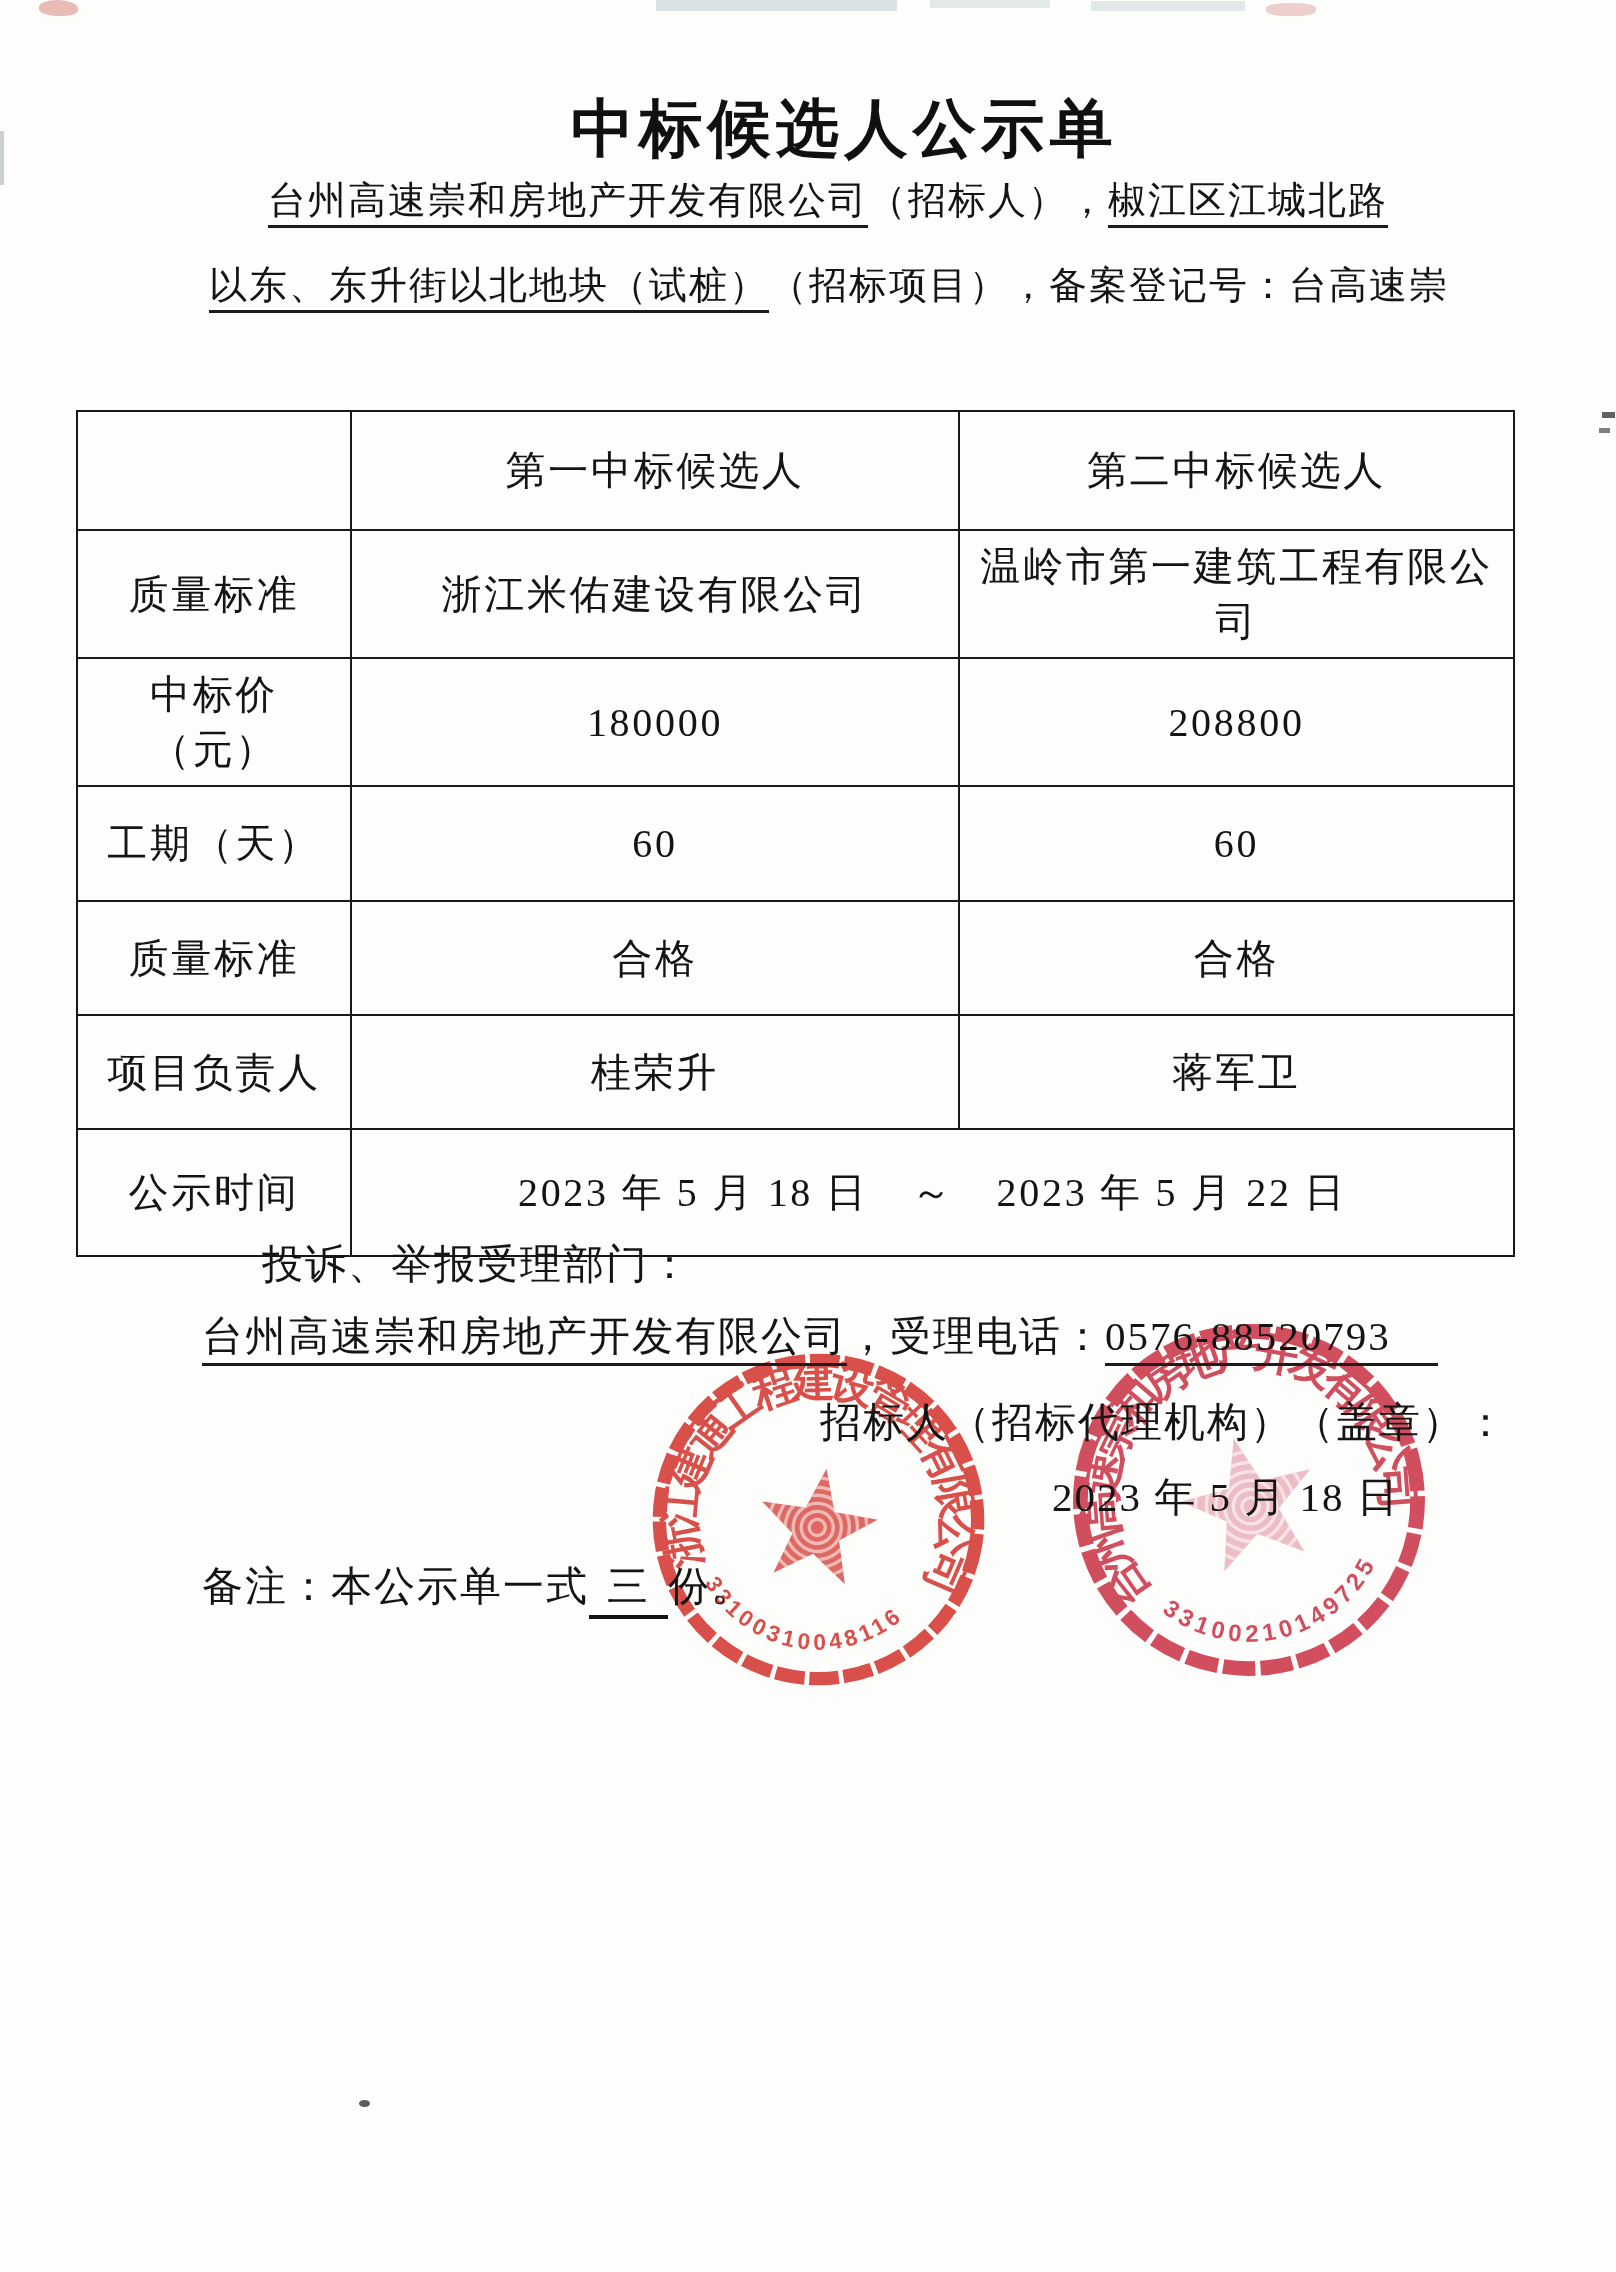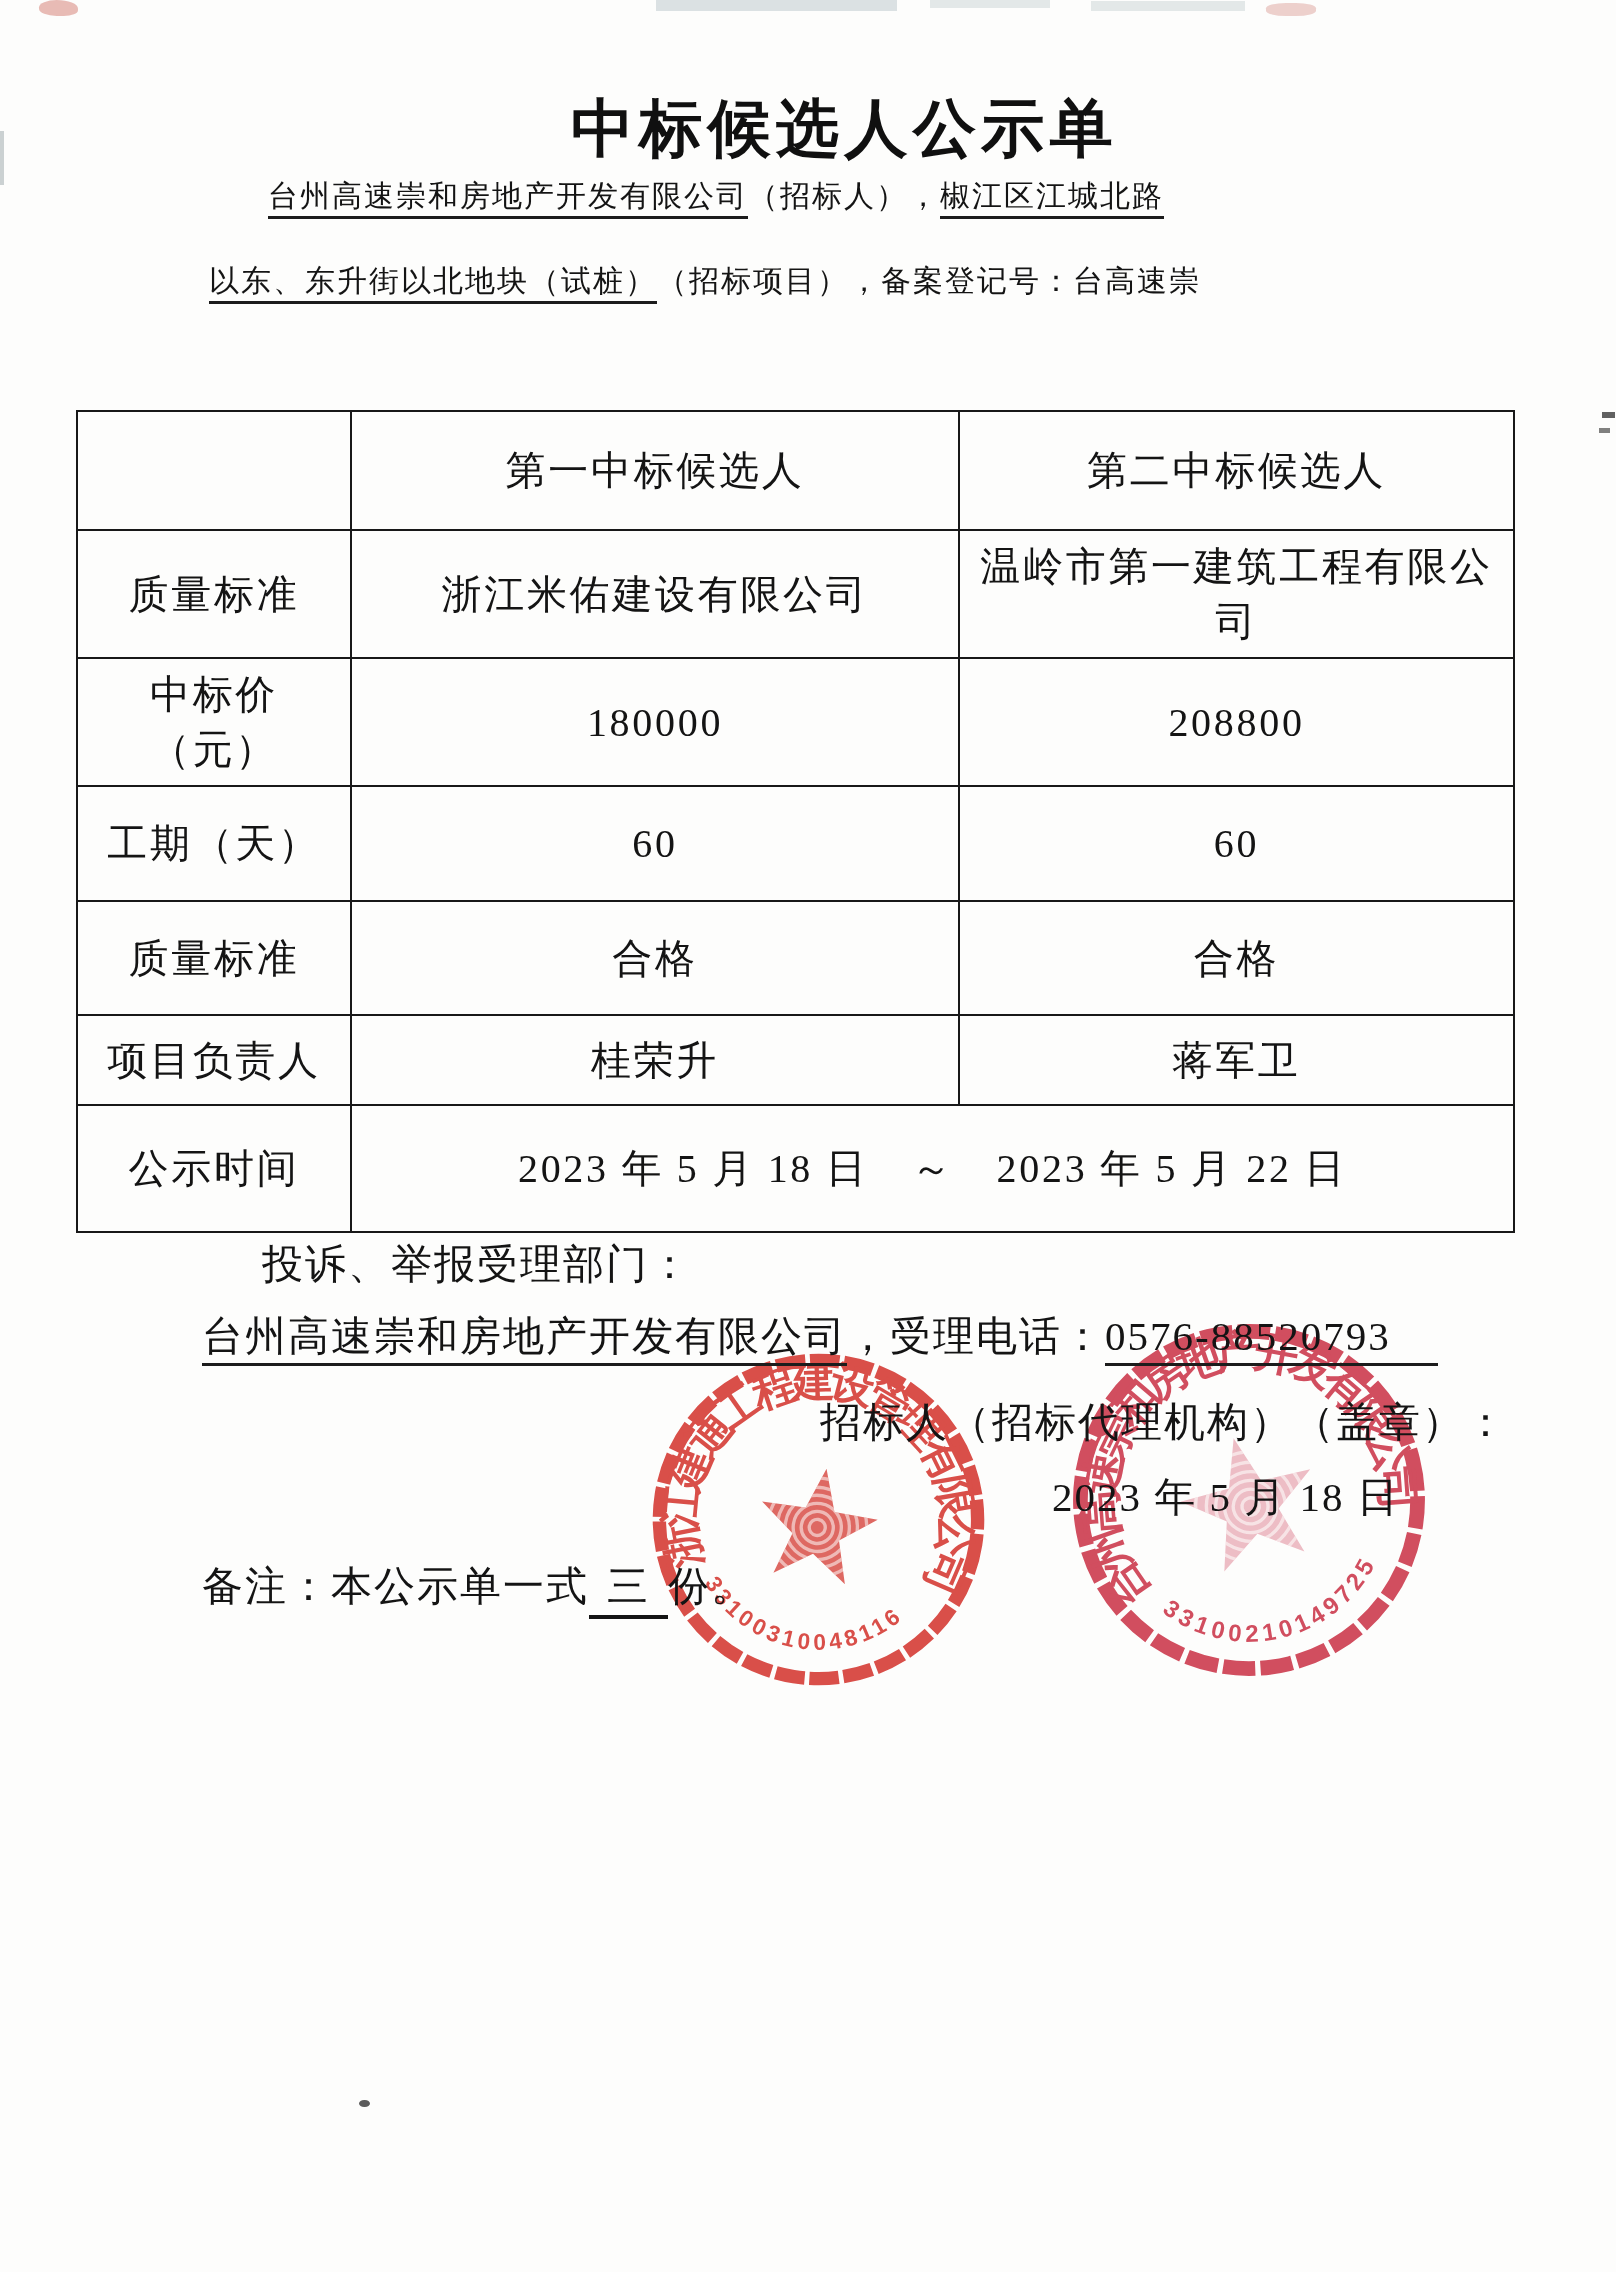--- a/index.html
+++ b/index.html
@@ -15,21 +15,21 @@
   .doc-title{
     position:absolute;top:86px;left:0;width:1617px;
     text-align:center;
     font-family:"Liberation Sans","DejaVu Sans",sans-serif;
     font-weight:700;font-size:63px;letter-spacing:5.4px;
     color:#101010;margin:0;padding-left:36px;
   }
   
   .intro-line{
     position:absolute;left:209px;width:1245px;
-    font-size:30px;letter-spacing:2px;line-height:1.25;
+    font-size:38px;letter-spacing:2px;line-height:1.25;
     white-space:nowrap;color:#141414;
   }
   .intro-1{top:177px;left:268px;}
   .intro-2{top:262px;}
   .intro-3{top:340px;}
   .u{border-bottom:3.3px solid #1c1c1c;padding-bottom:4px;}
   
   table.bid{
     position:absolute;left:76px;top:410px;
     width:1436px;border-collapse:collapse;table-layout:fixed;
@@ -38,21 +38,21 @@
     border:2.7px solid #181818;
     text-align:center;vertical-align:middle;
     font-size:40px;letter-spacing:2.7px;color:#141414;
     padding:8px;
   }
   table.bid tr:nth-child(1){height:119px;}
   table.bid tr:nth-child(2){height:114px;}
   table.bid tr:nth-child(3){height:112px;}
   table.bid tr:nth-child(4){height:115px;}
   table.bid tr:nth-child(5){height:114px;}
-  table.bid tr:nth-child(6){height:90px;margin-left:36px;}
+  table.bid tr:nth-child(6){height:114px;margin-left:36px;}
   table.bid tr:nth-child(7){height:127px;}
   col.c1{width:274px;} col.c2{width:608px;} col.c3{width:555px;}
   
   .foot{position:absolute;font-size:41px;letter-spacing:2px;white-space:nowrap;color:#141414;z-index:5;}
   .complaint-heading{top:1237px;left:262px;}
   .complaint-line{top:1309px;left:202px;}
   .phone-u{border-bottom:3.3px solid #1c1c1c;padding-bottom:4px;padding-right:47px;}
   .seal-line{top:1395px;left:820px;}
   .date-line{top:1470px;left:1052px;}
   .note-line{top:1559px;left:202px;}

